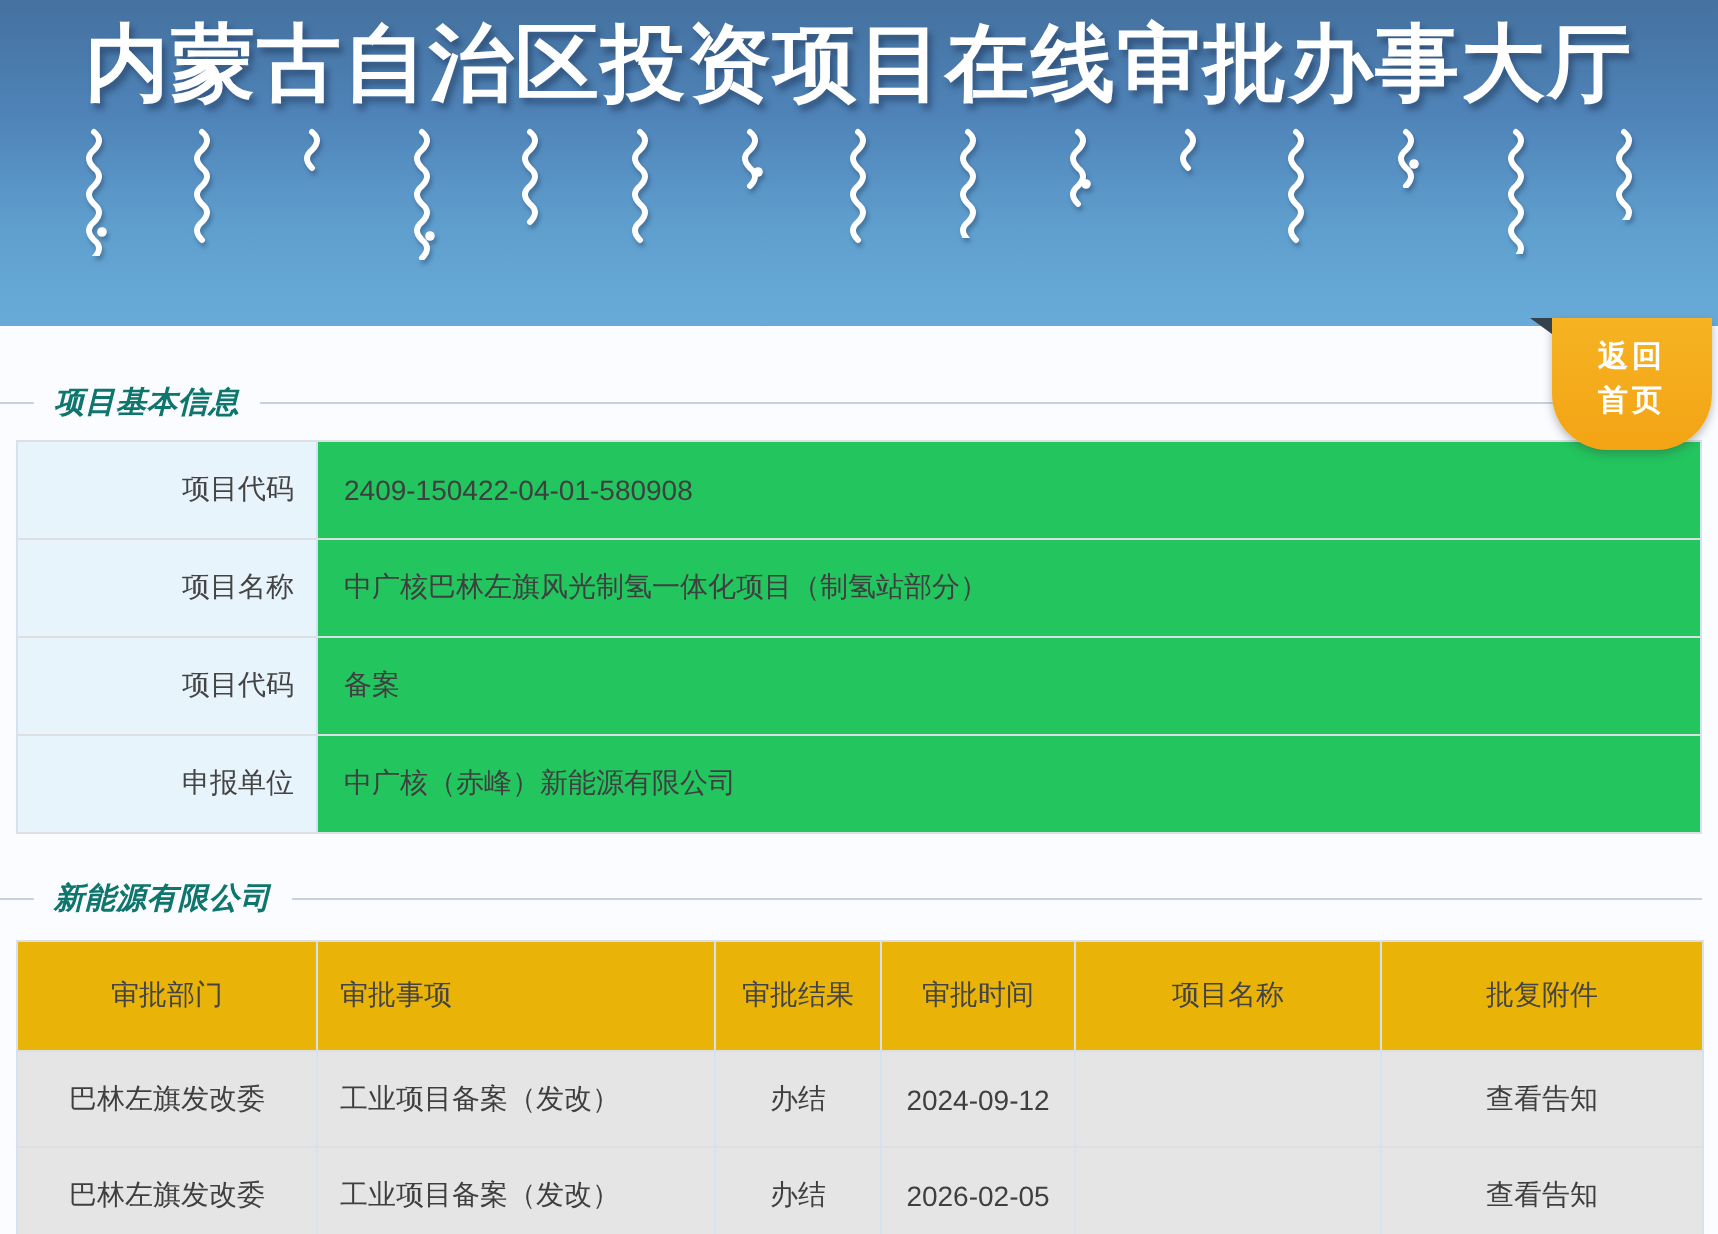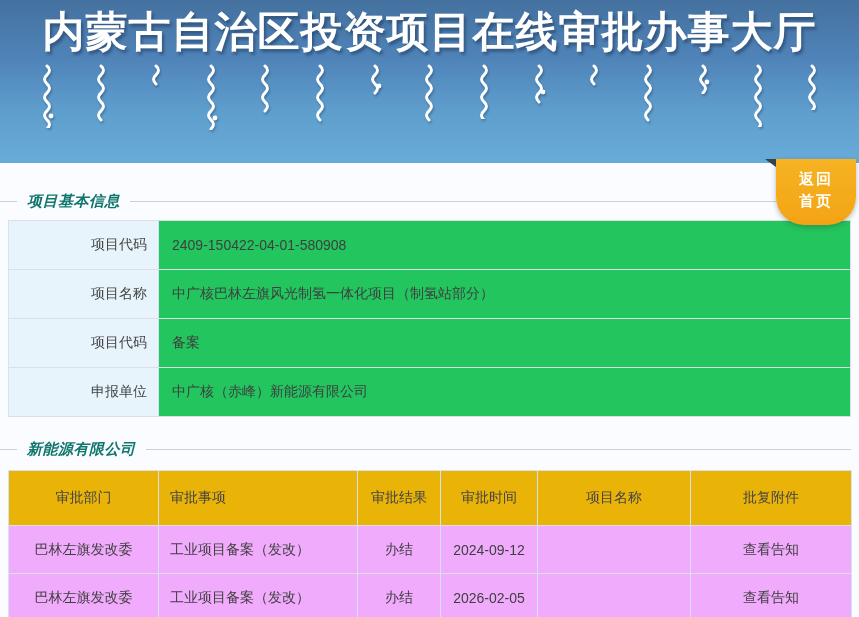--- a/index.html
+++ b/index.html
@@ -114,21 +114,21 @@
   .t-approval { margin-top: 11px; }
   .t-approval th {
     height: 55px;
     background: #eab308;
     font-weight: normal;
     color: #444;
     text-align: center;
   }
   .t-approval td {
     height: 48px;
-    background: #f0abfc;
+    background: #e5e5e5;
     text-align: center;
     color: #3f3f3f;
   }
   .t-approval th.c2, .t-approval td.c2 { text-align: left; padding-left: 11px; }
   .t-approval tr.partial td { background: #f7fafd; border-bottom: none; }
   .link-cell { cursor: pointer; margin-top: 32px; }
 </style>
 </head>
 <body>
 

